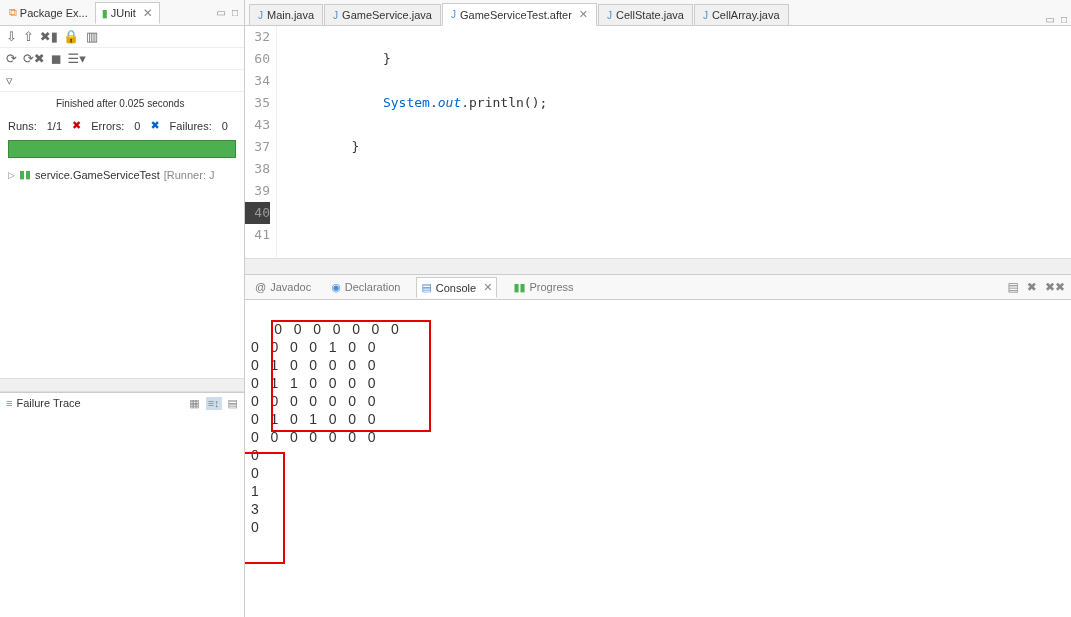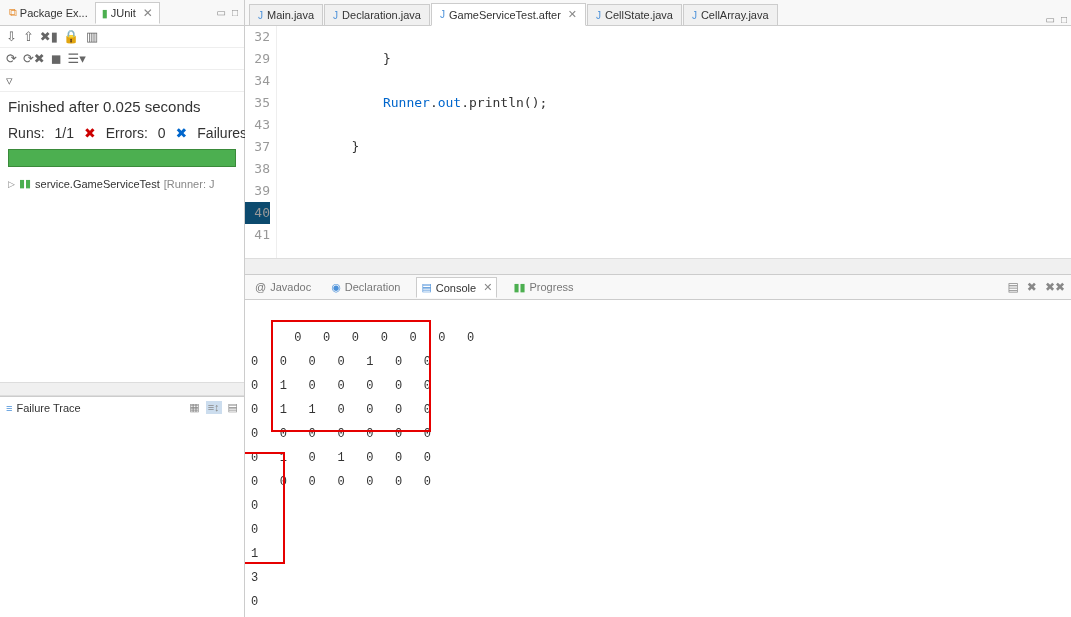--- a/index.html
+++ b/index.html
@@ -11,22 +11,22 @@
   .view-tabs { display: flex; align-items: center; border-bottom: 1px solid #ccc; height: 26px; background: #f8f8f8; padding: 0 2px; }
   .vtab { display: flex; align-items: center; padding: 3px 6px; font-size: 11px; cursor: pointer; border: 1px solid transparent; gap: 3px; }
   .vtab.active { background: #fff; border: 1px solid #ccc; border-bottom: 1px solid #fff; margin-bottom: -1px; }
   .vtab-close { margin-left: 4px; font-size: 12px; color: #888; }
   .view-ctrl { margin-left: auto; display: flex; gap: 6px; padding-right: 4px; }
   .view-ctrl span { color: #888; font-size: 10px; cursor: pointer; }
   
   .toolbar-row { display: flex; align-items: center; padding: 3px 6px; gap: 6px; border-bottom: 1px solid #eee; }
   .toolbar-row span { font-size: 13px; color: #666; cursor: pointer; }
   
-  .junit-status { padding: 6px 8px; font-size: 15px; color: #333; }
-  .junit-counts { display: flex; gap: 10px; padding: 4px 8px; font-size: 14px; align-items: flex-end; }
+  .junit-status { padding: 6px 8px; font-size: 10px; color: #333; margin-left: 48px; }
+  .junit-counts { display: flex; gap: 10px; padding: 4px 8px; font-size: 11px; align-items: flex-end; }
   .junit-counts .err-icon { color: #c00; }
   .junit-counts .fail-icon { color: #06c; }
   .progress-bar { margin: 4px 8px; height: 18px; background: #4caf50; border: 1px solid #3a8a3a; }
   .test-tree { padding: 6px 8px; font-size: 11px; flex: 1; }
   .test-item { display: flex; align-items: center; gap: 4px; color: #333; }
   .test-item .arrow { color: #888; font-size: 9px; }
   .runner-tag { color: #888; }
   
   .left-scroll { height: 14px; background: #f0f0f0; border-top: 1px solid #ddd; border-bottom: 1px solid #ddd; margin-top: auto; }
   
@@ -44,35 +44,35 @@
   .etab.active { background: #fff; border-bottom: 1px solid #fff; margin-bottom: -1px; }
   .etab-icon { color: #5c8; font-size: 10px; }
   .etab-close { color: #888; margin-left: 3px; }
   .editor-tabs .spacer { flex: 1; }
   
   .editor-area { flex: 0 0 232px; display: flex; overflow: hidden; background: #fff; position: relative; }
   .gutter { width: 32px; text-align: right; padding-right: 6px; color: #999; font-family: Consolas, monospace; font-size: 13px; line-height: 22px; background: #fff; border-right: 1px solid #eee; user-select: none; }
   .code { flex: 1; font-family: Consolas, monospace; font-size: 13px; line-height: 22px; white-space: pre; padding-left: 12px; overflow: auto; }
   .code .line { height: 22px; }
   .kw-class { color: #0066cc; }
-  .kw-static { color: #0066cc; }
+  .kw-static { color: #0066cc; font-style: italic; }
   
   .editor-scroll-h { height: 16px; background: #f0f0f0; border-top: 1px solid #ddd; }
   
   
   .bottom-tabs { display: flex; align-items: center; height: 26px; border-top: 1px solid #ccc; border-bottom: 1px solid #ccc; background: #f8f8f8; padding: 0 6px; gap: 12px; }
   .btab { display: flex; align-items: center; gap: 4px; font-size: 11px; color: #777; cursor: pointer; padding: 3px 4px; }
   .btab.active { color: #333; background: #fff; border: 1px solid #ccc; border-bottom: 1px solid #fff; margin-bottom: -1px; }
   .btab-icon { font-size: 11px; }
   .bottom-tabs .spacer { flex: 1; }
   .bottom-ctrl { display: flex; gap: 8px; color: #888; }
   .bottom-ctrl span { cursor: pointer; font-size: 12px; }
   
   .console-header { font-size: 11px; color: #555; padding: 2px 6px; }
-  .console-output { flex: 1; font-family: Liberation Mono, monospace; font-size: 12px; line-height: 24px; padding: 2px 6px; position: relative; white-space: pre; overflow: auto; }
+  .console-output { flex: 1; font-family: Liberation Sans, sans-serif; font-size: 14px; line-height: 18px; padding: 2px 6px; position: relative; white-space: pre; overflow: auto; }
   
   .red-box { border: 2px solid #e60000; position: absolute; pointer-events: none; }
   .icon-green { color: #4caf50; }
   .icon-blue { color: #4a90d9; }
   .icon-orange { color: #e69138; }
 </style>
 </head>
 <body>
 
 <div class="container">
@@ -151,21 +151,21 @@
 
   <div class="right-panel">
 
     <div class="editor-tabs">
       <div class="etab">
         <span class="etab-icon icon-blue">J</span>
         <span>Main.java</span>
       </div>
       <div class="etab">
         <span class="etab-icon icon-blue">J</span>
-        <span>Declaration.java</span>
+        <span>GameService.java</span>
       </div>
       <div class="etab active">
         <span class="etab-icon icon-blue">J</span>
         <span>GameServiceTest.after</span>
         <span class="etab-close">✕</span>
       </div>
       <div class="etab">
         <span class="etab-icon icon-blue">J</span>
         <span>CellState.java</span>
       </div>
@@ -176,33 +176,33 @@
       <div class="spacer"></div>
       <div class="view-ctrl">
         <span>▭</span>
         <span>□</span>
       </div>
     </div>
 
     <div class="editor-area">
       <div class="gutter">
         <div>32</div>
-        <div>29</div>
+        <div>60</div>
         <div>34</div>
         <div>35</div>
         <div>43</div>
         <div>37</div>
         <div>38</div>
         <div>39</div>
-        <div style="background:#0c4a6e">40</div>
+        <div style="background:#404040">40</div>
         <div>41</div>
       </div>
       <div class="code">
 <div class="line">            }</div>
-<div class="line"><span>            </span><span class="kw-class">Runner</span>.<span class="kw-static">out</span>.<span>println</span><span>();</span></div>
+<div class="line"><span>            </span><span class="kw-class">System</span>.<span class="kw-static">out</span>.<span>println</span><span>();</span></div>
 <div class="line">        }</div>
 <div class="line"></div>
 <div class="line"></div>
 
 
 
 
 
       </div>
     </div>

